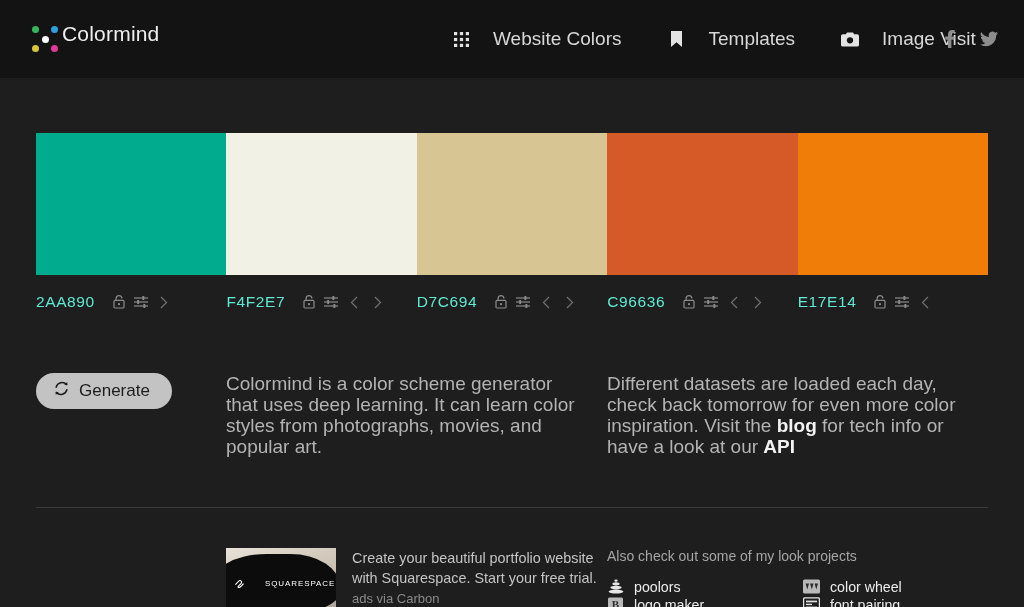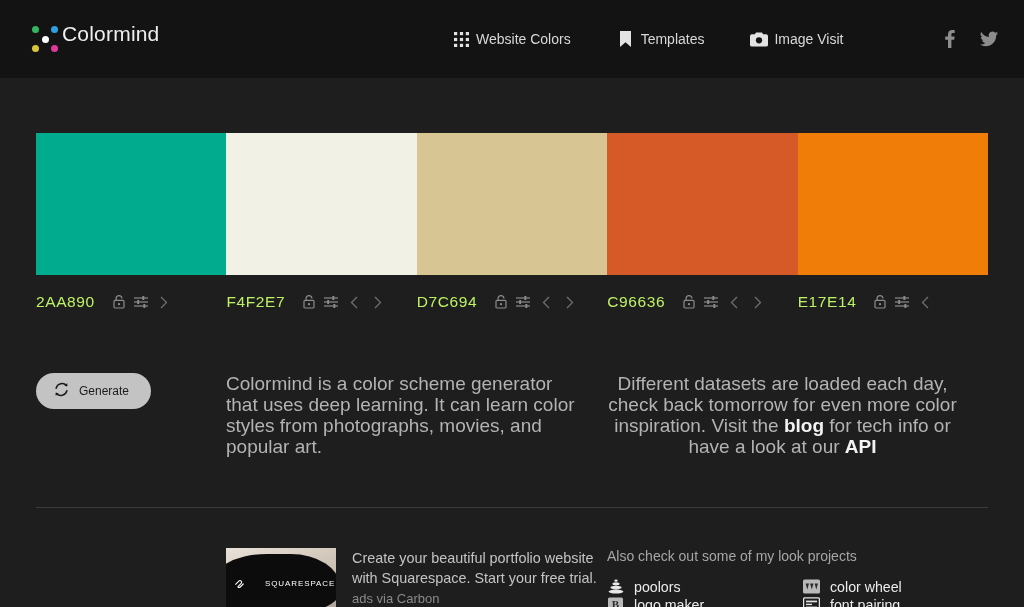--- a/index.html
+++ b/index.html
@@ -56,23 +56,23 @@
     left: 452px;
     top: 0;
     height: 78px;
     display: flex;
     align-items: center;
     gap: 46px;
   }
   .nav-item {
     display: flex;
     align-items: center;
-    gap: 6px;
+    gap: 23px;
     color: #d8d8d8;
-    font-size: 14px;
+    font-size: 19px;
     cursor: pointer;
   }
   .nav-ico { display: flex; align-items: center; justify-content: center; width: 18px; height: 18px; }
 
   .social {
     position: absolute;
     right: 26px;
     top: 0;
     height: 78px;
     display: flex;
@@ -92,21 +92,21 @@
   .swatch { flex: 1 1 0; height: 100%; cursor: pointer; }
 
   .swatch-bar {
     display: flex;
     width: 952px;
     margin-top: 16px;
   }
   .sw-meta { flex: 1 1 0; display: flex; align-items: center; gap: 0; }
   .hex {
     font-size: 15.5px;
-    color: #bef264;
+    color: #5eead4;
     letter-spacing: .6px;
     margin-right: 13px;
     cursor: pointer;
   }
   .ctl {
     width: 22px;
     height: 22px;
     display: flex;
     align-items: center;
     justify-content: center;
@@ -125,33 +125,33 @@
   .generate {
     display: inline-flex;
     align-items: center;
     gap: 10px;
     background: #c3c3c3;
     color: #1c1c1c;
     border: none;
     border-radius: 22px;
     height: 36px;
     padding: 0 22px 0 18px;
-    font-size: 12px;
+    font-size: 17px;
     font-family: "Liberation Sans", sans-serif;
     cursor: pointer;
   }
   .col-text {
     width: 381px;
     flex: 0 0 381px;
     font-size: 19px;
     line-height: 21px;
     color: #b3b3b3;
     padding-right: 30px;
   }
-  .col-text2 { width: 381px; flex: 0 0 381px; text-align: center; }
+  .col-text2 { width: 381px; flex: 0 0 381px; }
   .col-text a { color: #f2f2f2; font-weight: bold; text-decoration: none; }
 
   
   .divider {
     width: 952px;
     height: 1px;
     background: #3a3a3a;
     margin: 50px 0 0 0;
   }
 

